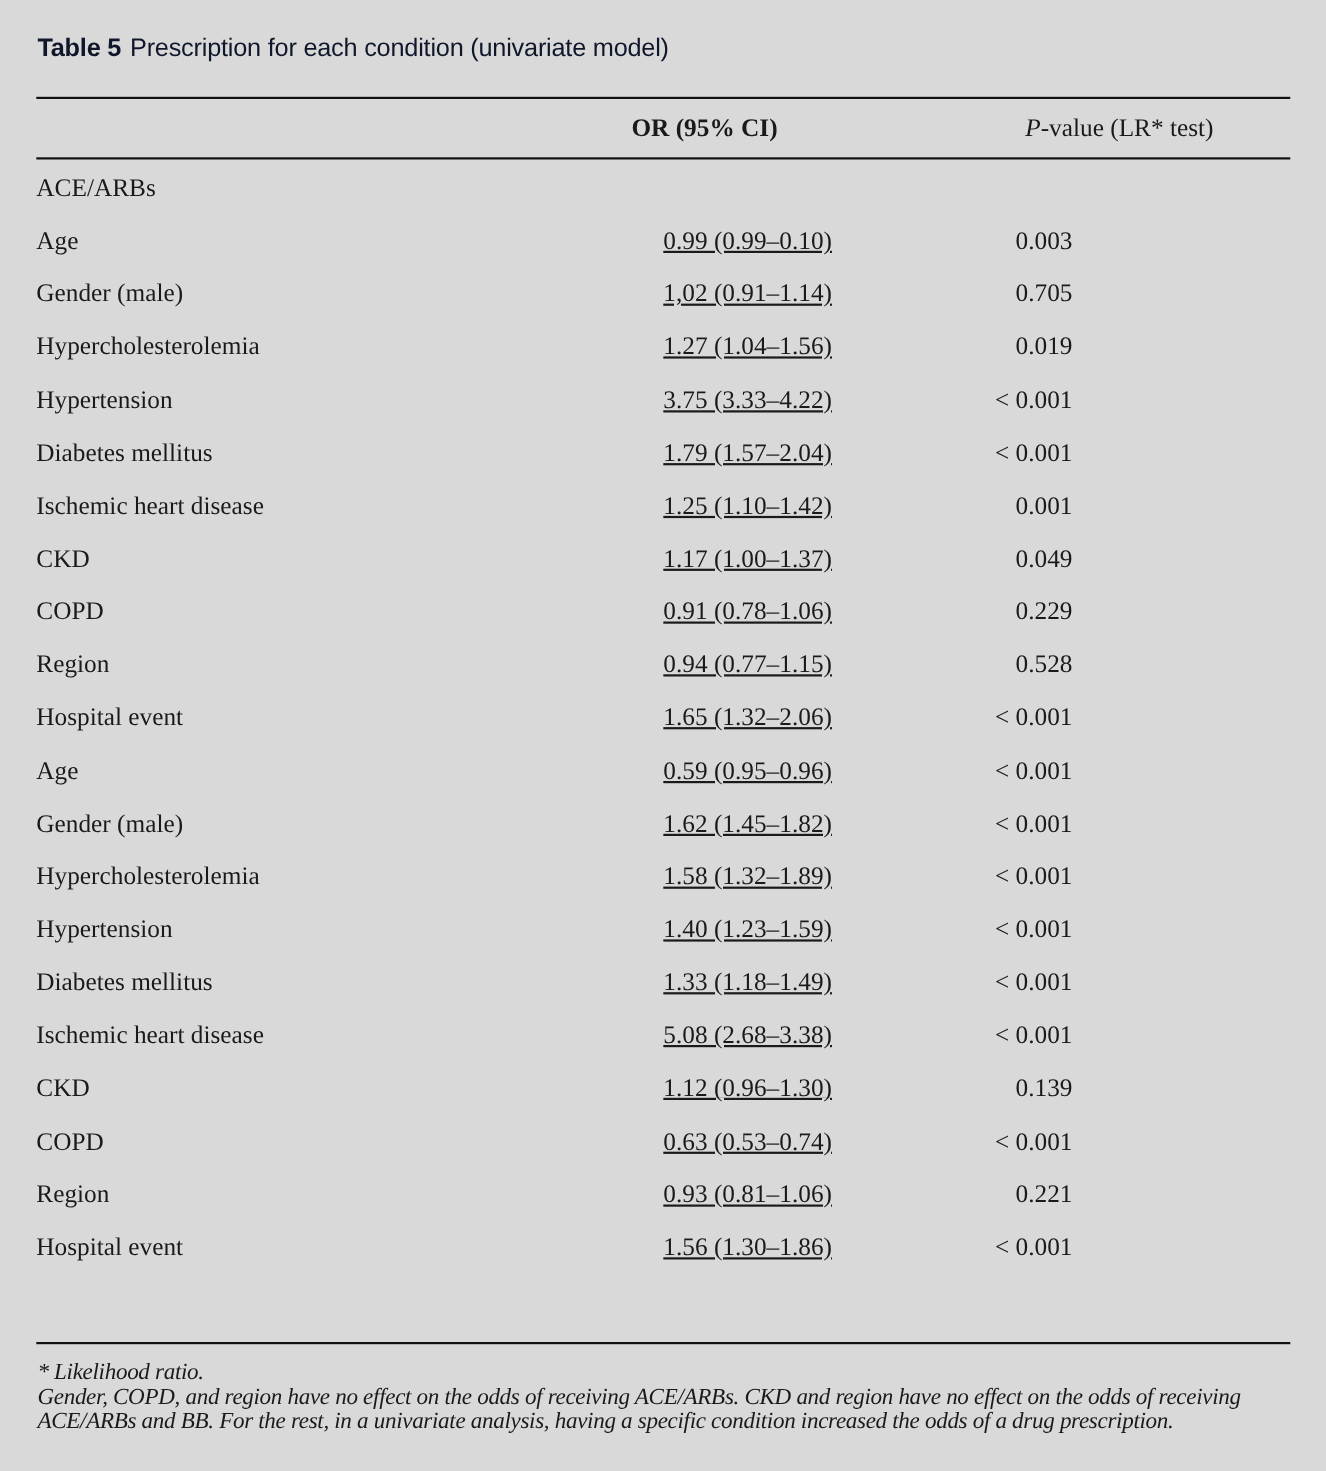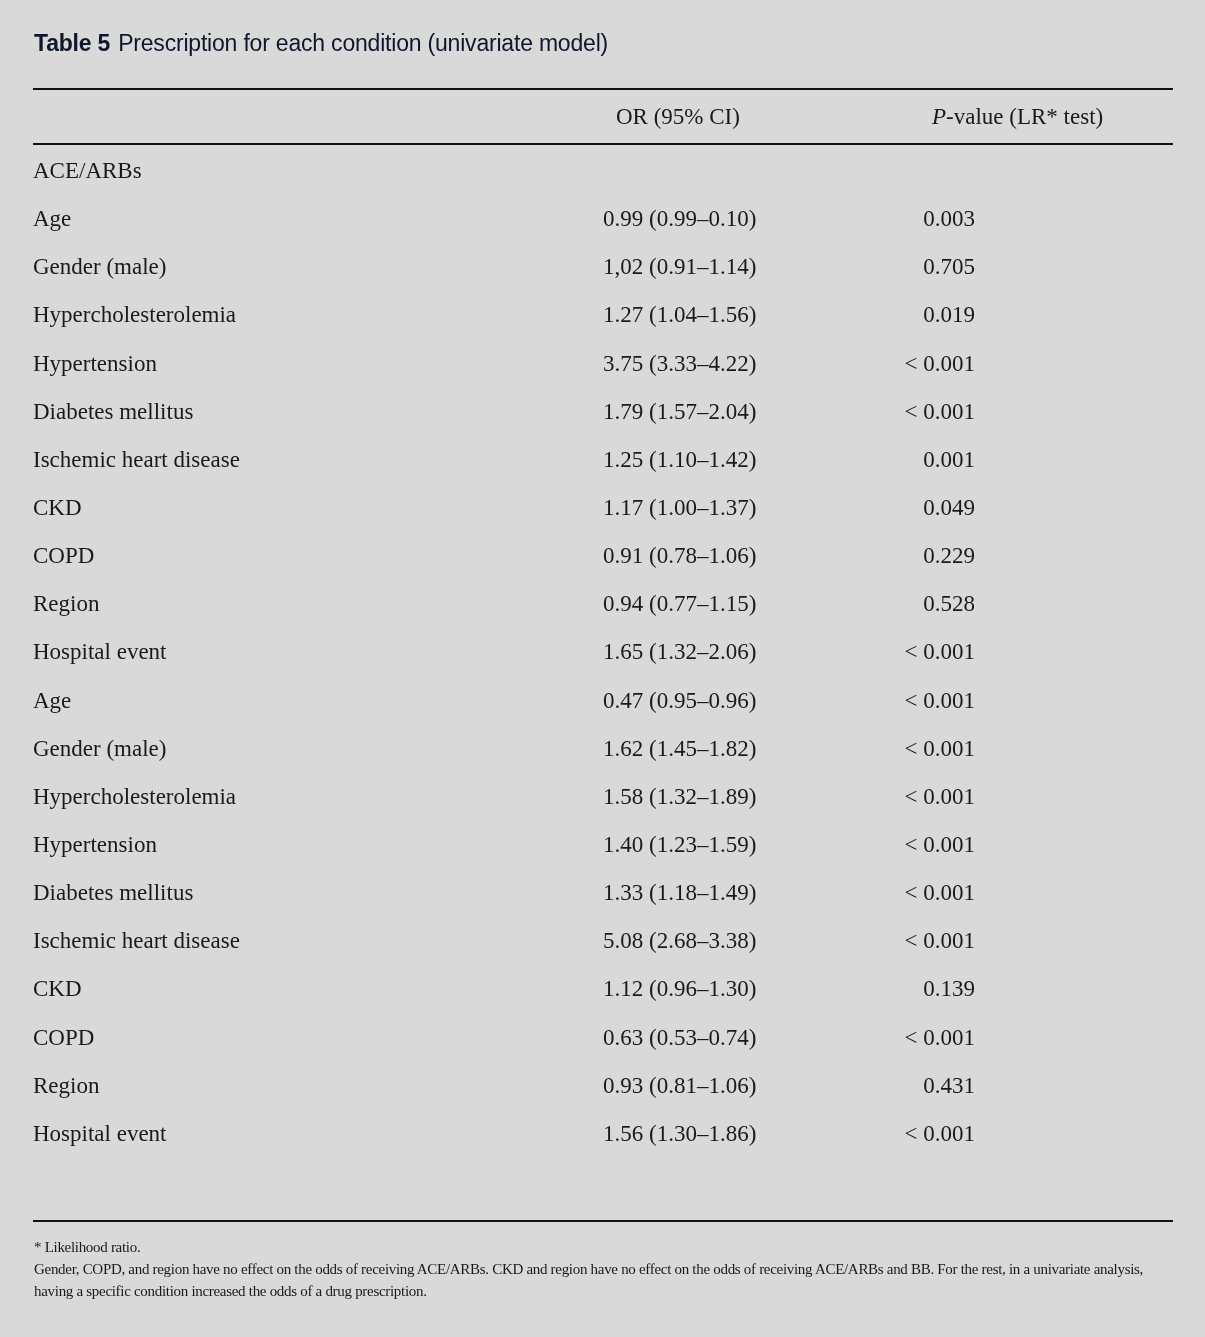--- a/index.html
+++ b/index.html
@@ -18,32 +18,33 @@
       color: #0f172a;
     }
     .caption .lab { font-weight: bold; margin-right: 8px; }
     .rule { position: absolute; left: 33px; width: 1140px; background: #111; }
     .rule.top { top: 88px; height: 2px; }
     .rule.mid { top: 143px; height: 2px; }
     .rule.bot { top: 1220px; height: 2px; }
     .hdr {
       position: absolute; top: 104px; font-size: 23px; white-space: nowrap;
     }
-    .hdr.or { left: 616px; }
+    .hdr.or { left: 574px; font-weight: bold; }
     .hdr.pv { left: 896px; margin-left: 36px; }
     .hdr i { font-style: italic; }
     .rows { position: absolute; left: 0; top: 156px; width: 1205px; }
     .row { position: relative; height: 48.15px; font-size: 23px; }
     .row .lab { position: absolute; left: 33px; top: 2px; white-space: nowrap; }
-    .row .or { position: absolute; left: 603px; top: 2px; white-space: nowrap; }
+    .row .or { position: absolute; left: 603px; top: 2px; white-space: nowrap; text-decoration: underline; }
     .row .pv { position: absolute; right: 230px; top: 2px; white-space: nowrap; text-align: center; }
     .notes {
       position: absolute; left: 34px; top: 1236px; width: 1140px;
-      font-size: 15px; line-height: 22px;
+      font-size: 21px; line-height: 22px;
       letter-spacing: -0.3px;
+      font-style: italic;
     }
   </style>
 </head>
 <body>
 
 <div class="caption">
   <span class="lab">Table 5</span><span>Prescription for each condition (univariate model)</span>
 </div>
 
 <div class="rule top"></div>
@@ -102,21 +103,21 @@
       <span class="or">0.94 (0.77–1.15)</span>
       <span class="pv">0.528</span>
     </div>
     <div class="row">
       <span class="lab">Hospital event</span>
       <span class="or">1.65 (1.32–2.06)</span>
       <span class="pv">&lt; 0.001</span>
     </div>
     <div class="row">
       <span class="lab">Age</span>
-      <span class="or">0.47 (0.95–0.96)</span>
+      <span class="or">0.59 (0.95–0.96)</span>
       <span class="pv">&lt; 0.001</span>
     </div>
     <div class="row">
       <span class="lab">Gender (male)</span>
       <span class="or">1.62 (1.45–1.82)</span>
       <span class="pv">&lt; 0.001</span>
     </div>
     <div class="row">
       <span class="lab">Hypercholesterolemia</span>
       <span class="or">1.58 (1.32–1.89)</span>
@@ -143,21 +144,21 @@
       <span class="pv">0.139</span>
     </div>
     <div class="row">
       <span class="lab">COPD</span>
       <span class="or">0.63 (0.53–0.74)</span>
       <span class="pv">&lt; 0.001</span>
     </div>
     <div class="row">
       <span class="lab">Region</span>
       <span class="or">0.93 (0.81–1.06)</span>
-      <span class="pv">0.431</span>
+      <span class="pv">0.221</span>
     </div>
     <div class="row">
       <span class="lab">Hospital event</span>
       <span class="or">1.56 (1.30–1.86)</span>
       <span class="pv">&lt; 0.001</span>
     </div>
   </div>
 
 <div class="rule bot"></div>
 

